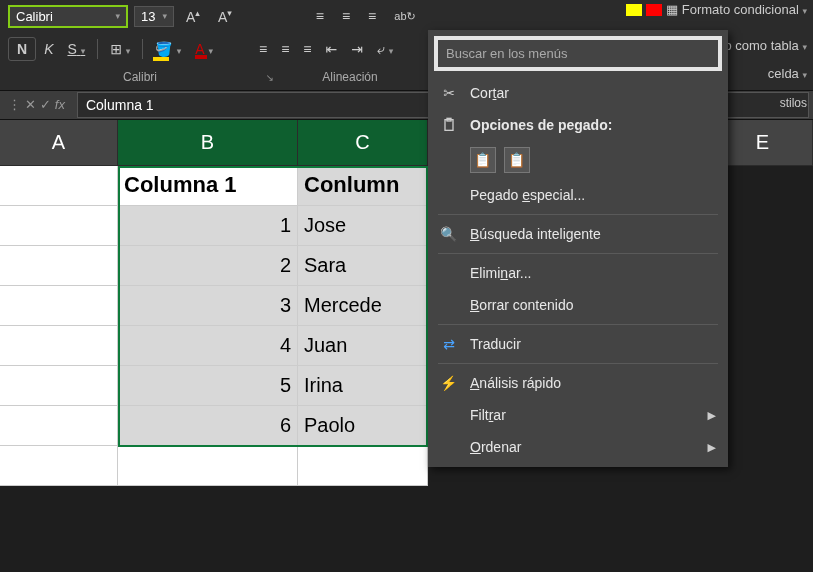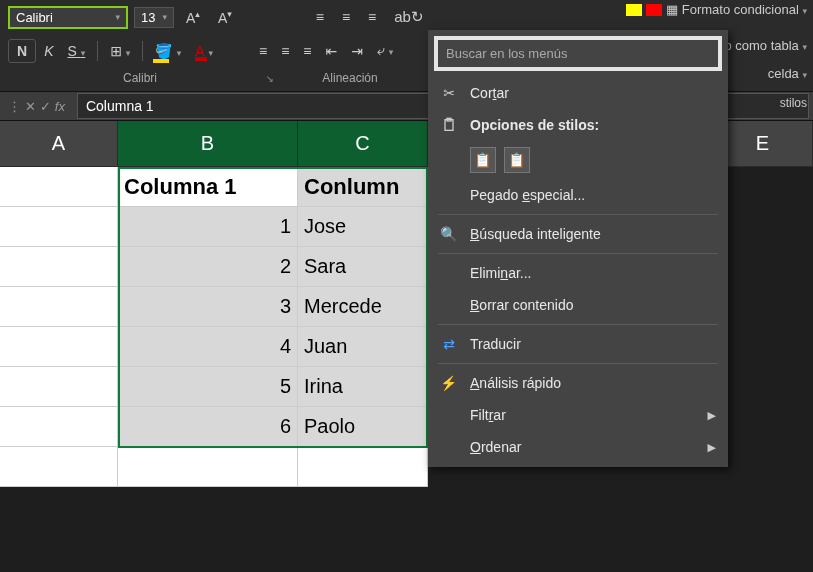--- a/index.html
+++ b/index.html
@@ -71,21 +71,21 @@
     <div class="size-combo">
         <span>13</span>
         <span class="chev">▾</span>
       </div>
     <span class="ribbon-btn">A<sup style="font-size:9px">▴</sup></span>
     <span class="ribbon-btn">A<sup style="font-size:9px">▾</sup></span>
     <span style="width:60px"></span>
     <span class="ribbon-btn">≡</span>
     <span class="ribbon-btn">≡</span>
     <span class="ribbon-btn">≡</span>
-    <span class="ribbon-btn" style="font-size:15px">ab↻</span>
+    <span class="ribbon-btn" style="font-size:11px">ab↻</span>
   </div>
   <div class="ribbon-row2">
     <span class="ribbon-btn bold">N</span>
     <span class="ribbon-btn italic">K</span>
     <span class="ribbon-btn underline"><span>S</span> <span class="chev">▾</span></span>
     <span class="divider"></span>
     <span class="ribbon-btn">⊞ <span class="chev">▾</span></span>
     <span class="divider"></span>
     <span class="ribbon-btn" style="position:relative">🪣<span class="color-swatch" style="background:#ffd800;position:absolute;bottom:0;left:4px;width:16px"></span> <span class="chev">▾</span></span>
     <span class="ribbon-btn" style="position:relative"><span style="color:#c00">A</span><span class="color-swatch" style="background:#c00000;position:absolute;bottom:2px;left:6px;width:12px"></span> <span class="chev">▾</span></span>
@@ -179,21 +179,21 @@
     <span class="ctx-icon">✂</span>
     <span class="ctx-label"><span>Cor<span class="accel">t</span>ar</span></span>
   </div>
   <div class="ctx-item">
     <span class="ctx-icon">
         <svg viewBox="0 0 24 24" fill="none" stroke="#ccc" stroke-width="2">
           <rect x="6" y="4" width="12" height="16"></rect>
           <rect x="9" y="2" width="6" height="4"></rect>
         </svg>
       </span>
-    <span class="ctx-label bold">Opciones de stilos:</span>
+    <span class="ctx-label bold">Opciones de pegado:</span>
   </div>
   <div class="ctx-paste-opts">
     <div class="paste-icon">📋</div>
     <div class="paste-icon">📋</div>
   </div>
   <div class="ctx-item">
     <span class="ctx-icon"></span>
     <span class="ctx-label"><span>Pegado <span class="accel">e</span>special...</span></span>
   </div>
   <div class="ctx-sep"></div>

